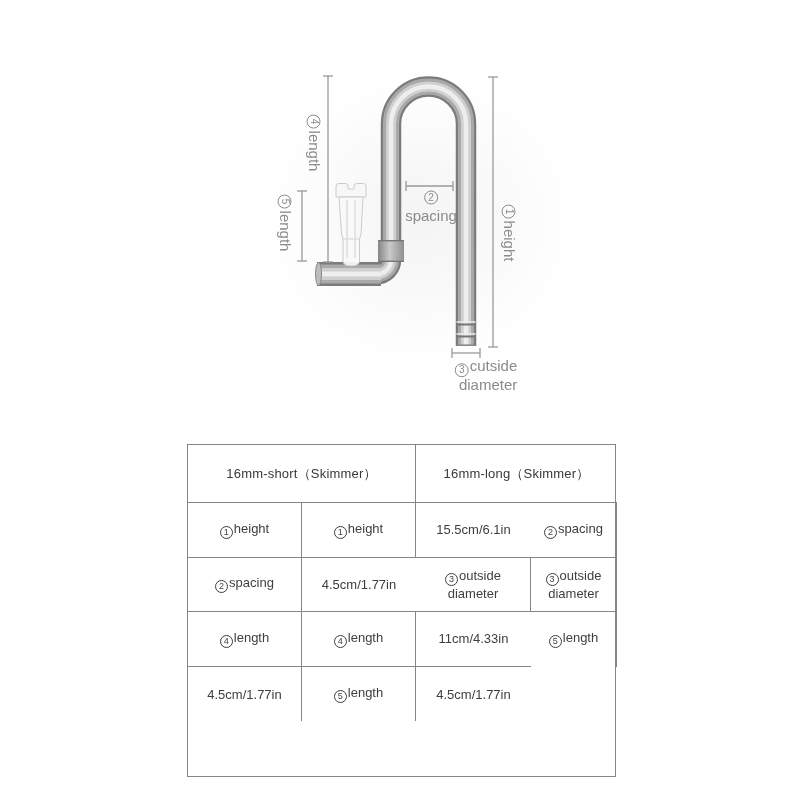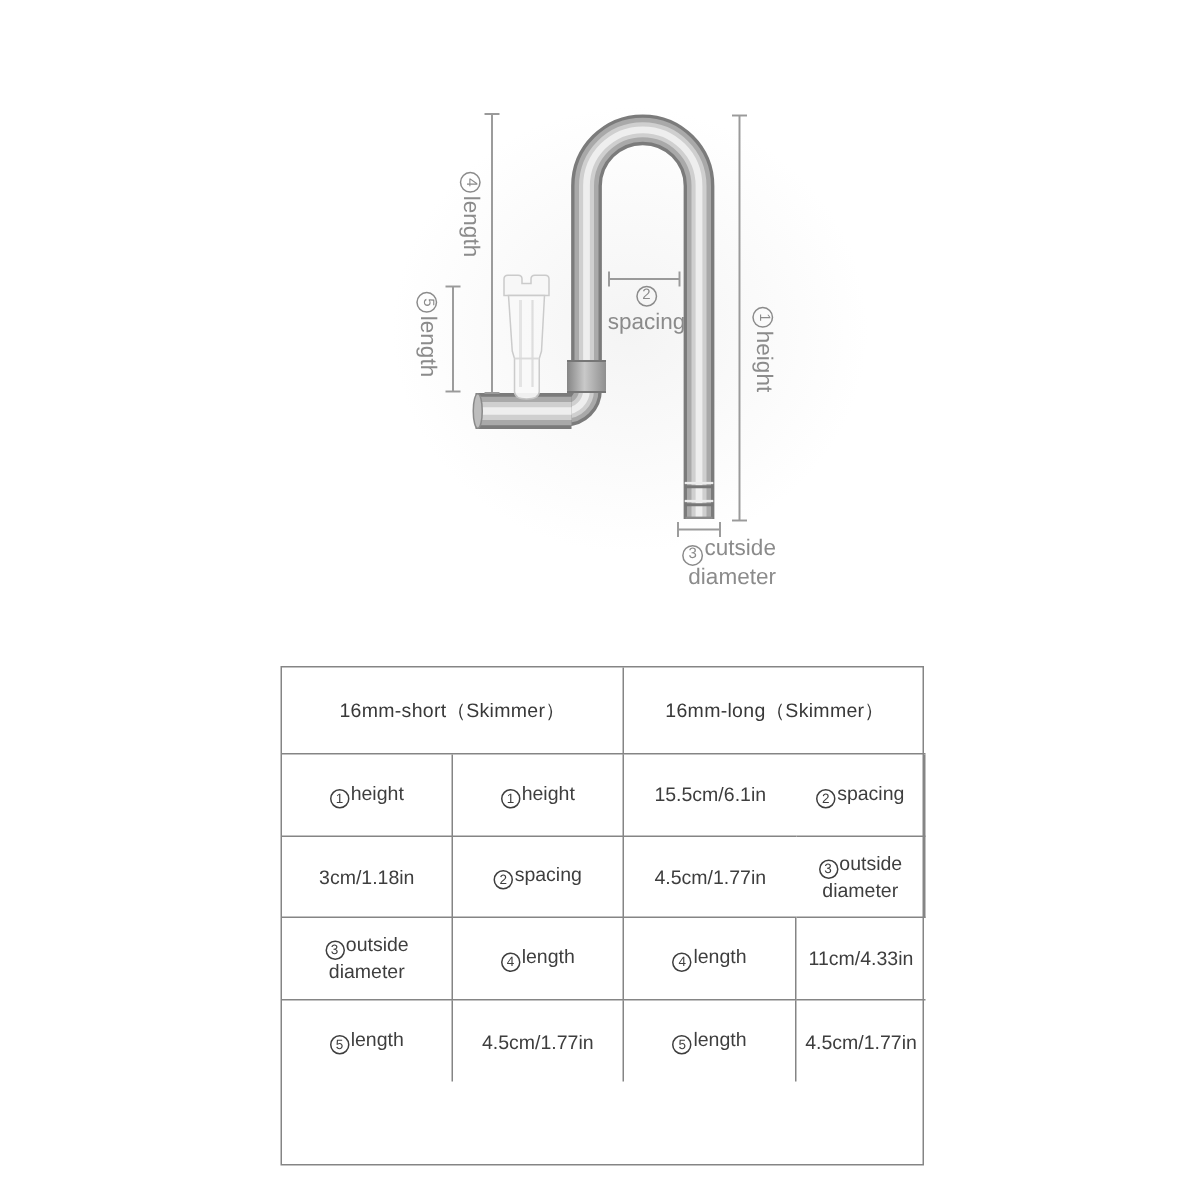--- a/index.html
+++ b/index.html
@@ -164,21 +164,20 @@
       <span class="cellwrap"><span class="circ">1</span><span>height</span></span>
     </div>
     <div class="bR bB">
       <span class="cellwrap"><span class="circ">1</span><span>height</span></span>
     </div>
     <div class="bB">15.5cm/6.1in</div>
 
     <div class="bR bB">
       <span class="cellwrap"><span class="circ">2</span><span>spacing</span></span>
     </div>
-    <div class="bR bB">3cm/1.18in</div>
     <div class="bR bB">
       <span class="cellwrap"><span class="circ">2</span><span>spacing</span></span>
     </div>
     <div class="bB">4.5cm/1.77in</div>
 
     <div class="bR bB">
       <span class="cellwrap"><span class="circ">3</span><span>outside diameter</span></span>
     </div>
     <div class="bR bB">
       <span class="cellwrap"><span class="circ">3</span><span>outside diameter</span></span>

